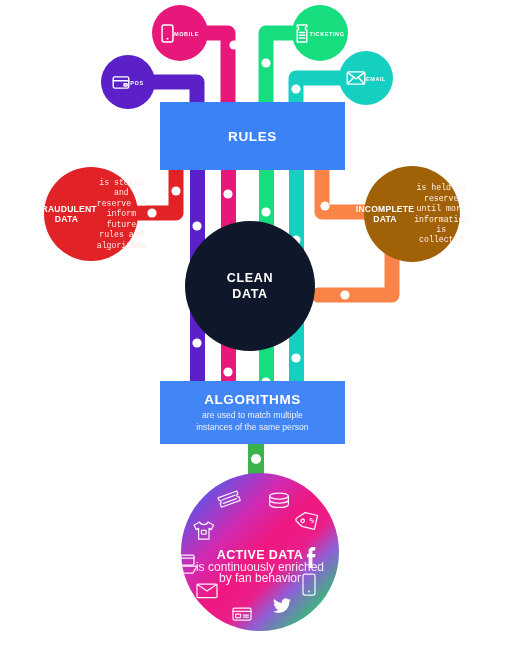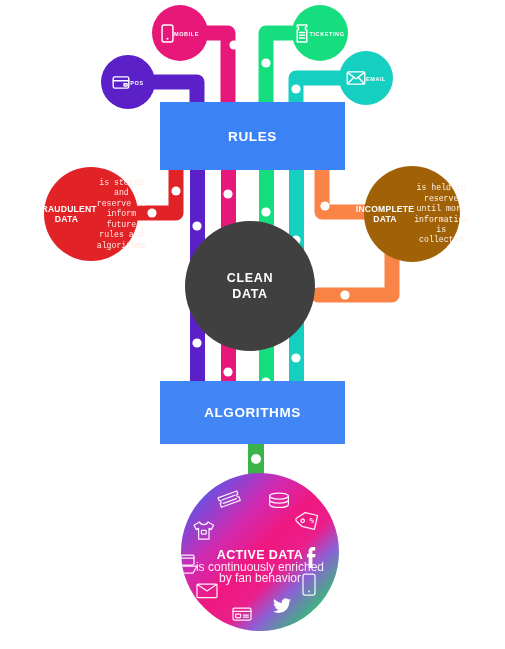--- a/index.html
+++ b/index.html
@@ -132,29 +132,33 @@
       <span>DATA</span>
     </div>
     <div class="side-sub orange">
       <span>is held in reserve</span><br>
       <span>until more</span><br>
       <span>information is</span><br>
       <span>collected</span>
     </div>
   </div>
 
-  <div class="node" style="left:185px;top:221px;width:130px;height:130px;background:#404040;">
+  <div class="node" style="left:185px;top:221px;width:130px;height:130px;background:#0f172a;">
     <div class="big-title">
       <span>CLEAN</span><br>
       <span>DATA</span>
     </div>
   </div>
 
   <div class="box" style="left:160px;top:381px;width:185px;height:63px;background:#4286f5;">
     <div class="box-title">ALGORITHMS</div>
+    <div class="box-sub">
+      <span>are used to match multiple</span><br>
+      <span>instances of the same person</span>
+    </div>
   </div>
 
   <div style="position:absolute;left:181px;top:473px;width:158px;height:158px;border-radius:50%;
               background:linear-gradient(135deg,#19cfd8 0%,#6d4fe0 14%,#d22ab0 34%,#f0177f 50%,
                          #ea1f8b 62%,#8f5fd6 72%,#2fc36f 88%,#14d463 100%);overflow:hidden;">
 
     <svg width="158" height="158" viewBox="0 0 158 158" style="position:absolute;left:0;top:0;">
 
       <g transform="translate(36,22) rotate(-20)">
         <path class="icn-sm" d="M0 3 H20 V6 a1.6 1.6 0 0 0 0 3.2 V13 H0 V9.2 a1.6 1.6 0 0 0 0-3.2 Z"></path>

